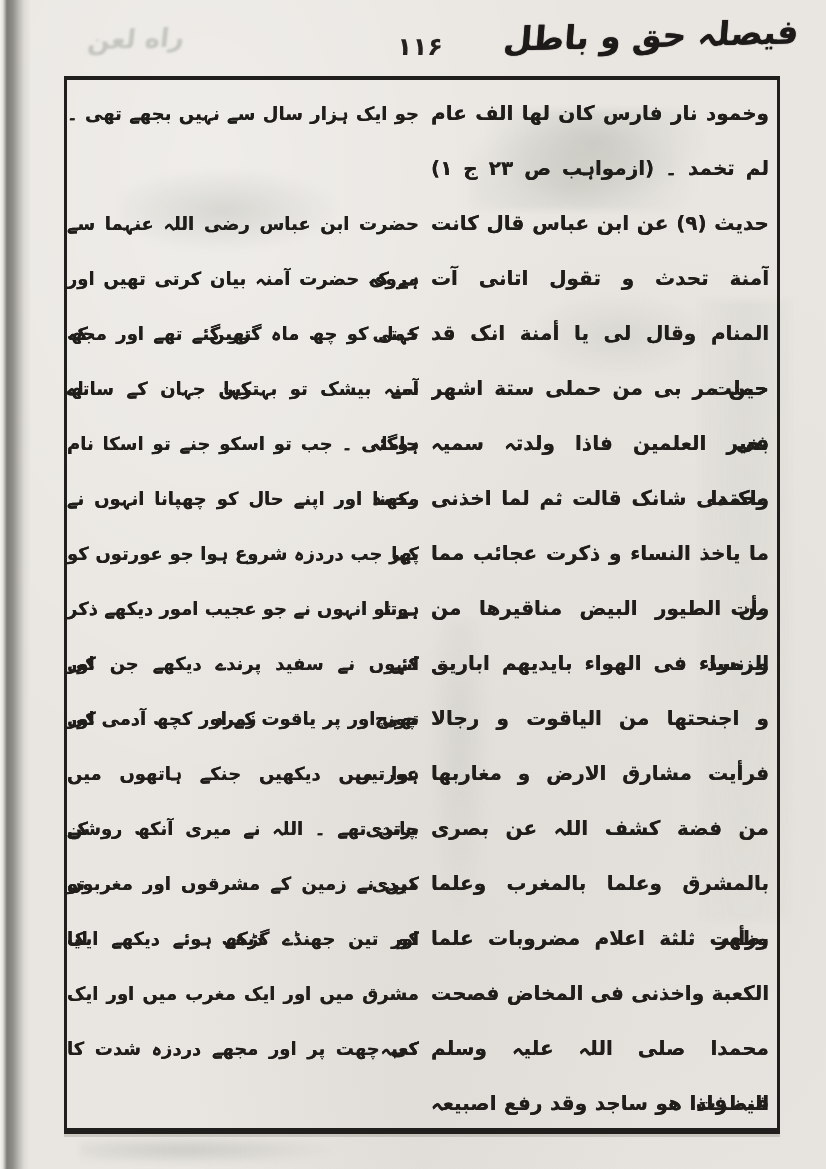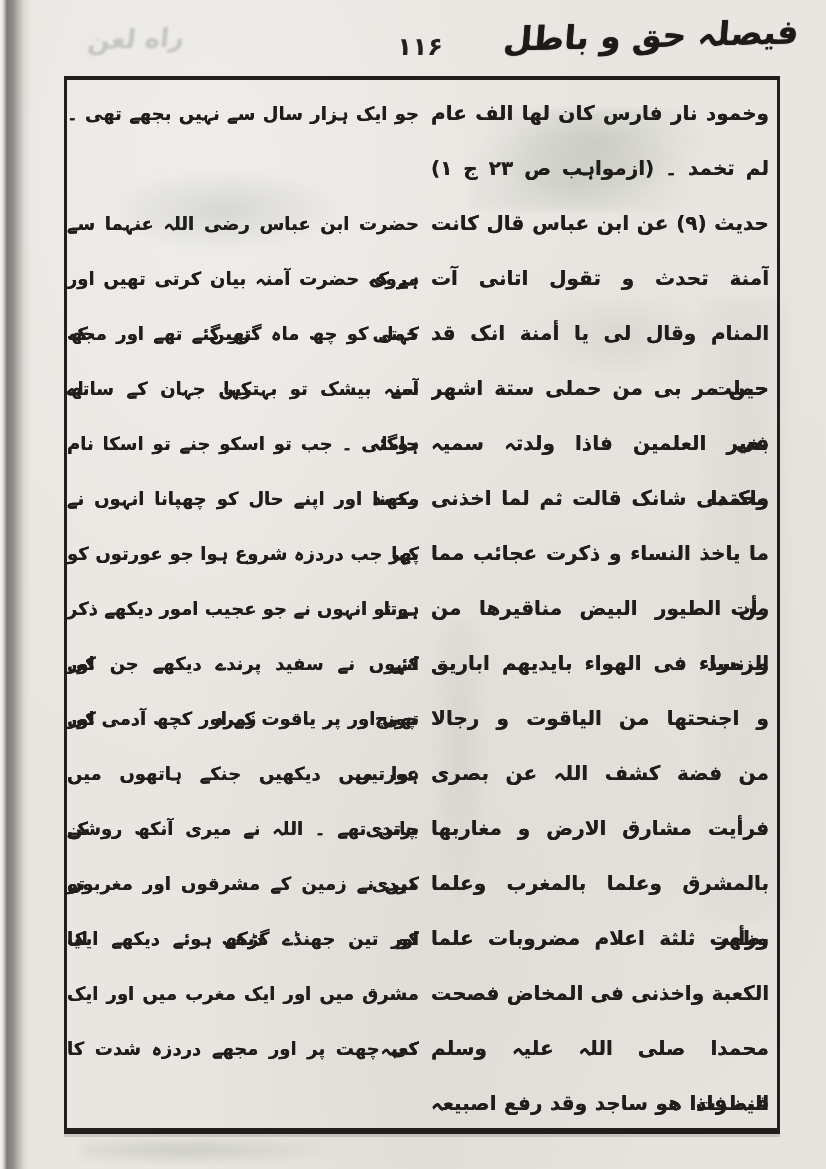--- a/index.html
+++ b/index.html
@@ -103,22 +103,22 @@
       <div class="line">حدیث (۹) عن ابن عباس قال کانت</div>
       <div class="line">آمنة تحدث و تقول اتانی آت</div>
       <div class="line">المنام وقال لی یا أمنة انک قد حملت</div>
       <div class="line">حین مر بی من حملی ستة اشهر فی</div>
       <div class="line">بخیر العلمین فاذا ولدتہ سمیہ محمدا</div>
       <div class="line">واکتمی شانک قالت ثم لما اخذنی</div>
       <div class="line">ما یاخذ النساء و ذکرت عجائب مما رأت</div>
       <div class="line">من الطیور البیض مناقیرها من الزمرد</div>
       <div class="line">و نساء فی الهواء بایدیهم اباریق</div>
       <div class="line">و اجنحتها من الیاقوت و رجالا</div>
+      <div class="line">فرأیت مشارق الارض و مغاربها</div>
       <div class="line">من فضة کشف اللہ عن بصری</div>
-      <div class="line">فرأیت مشارق الارض و مغاربها</div>
       <div class="line">بالمشرق وعلما بالمغرب وعلما بظهر</div>
       <div class="line">ورأیت ثلثة اعلام مضروبات علما</div>
       <div class="line">الکعبة واخذنی فی المخاض فصحت</div>
       <div class="line">محمدا صلی اللہ علیہ وسلم فنظرت</div>
       <div class="line">الیہ فاذا هو ساجد وقد رفع اصبیعہ</div>
     </div>
 
     <div class="col col-urdu">
       <div class="line">جو ایک ہزار سال سے نہیں بجھے تھی ۔</div>
       <div class="spacer"></div>

